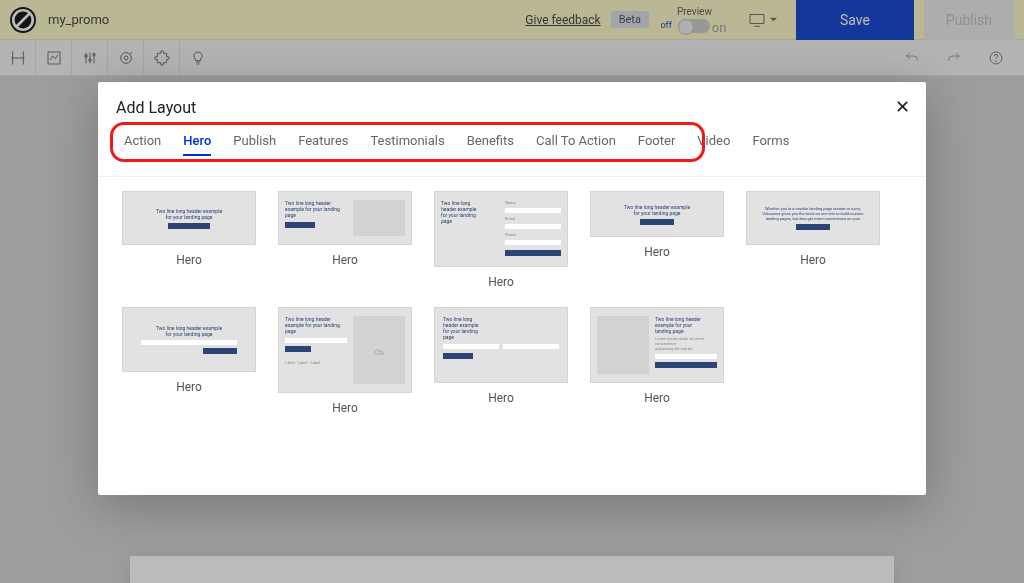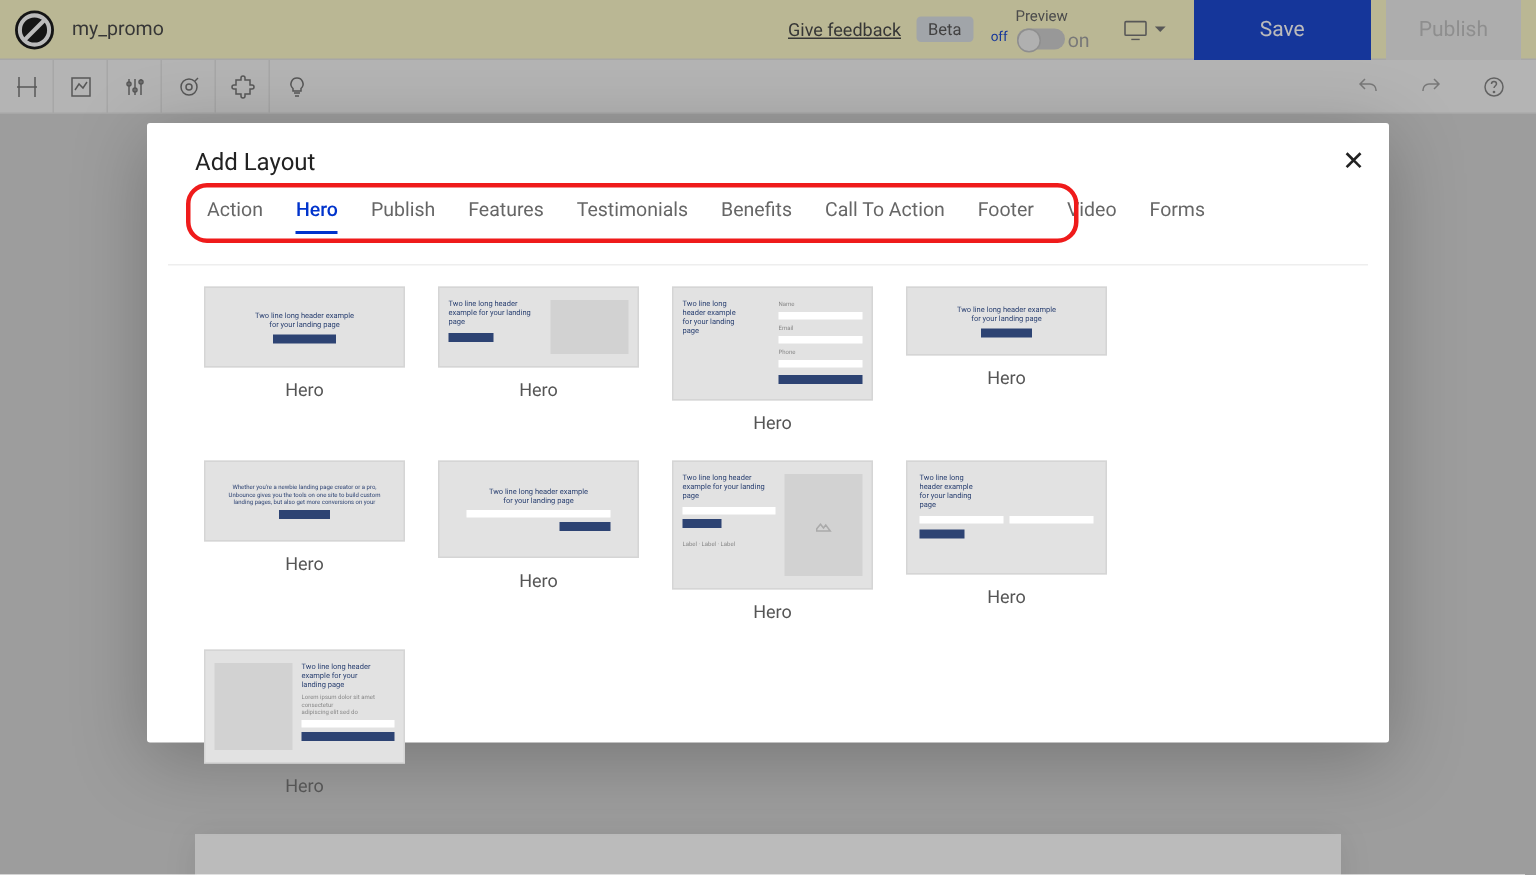--- a/index.html
+++ b/index.html
@@ -18,21 +18,21 @@
     .device-dd{display:flex;align-items:center;gap:3px;padding:4px 8px}
     .save-btn{background:#0033cc;color:#fff;border:none;padding:0 44px;height:40px;font-size:14px;cursor:pointer}
     .publish-btn{background:#eaeaea;color:#bbb;border:none;padding:0 22px;height:40px;font-size:14px}
     .toolbar{height:36px;background:#f5f5f5;display:flex;align-items:center;border-bottom:1px solid #e0e0e0}
     .tool-icon{width:36px;height:36px;display:flex;align-items:center;justify-content:center;border-right:1px solid #e0e0e0;color:#666}
     .tool-icon svg{width:16px;height:16px}
     .toolbar-right{margin-left:auto;display:flex;align-items:center;gap:6px;padding-right:10px}
     .canvas-bg{position:absolute;top:76px;left:0;right:0;bottom:0;background:#d1d1d1}
     .canvas-card{position:absolute;left:130px;top:480px;right:130px;height:300px;background:#fff;box-shadow:0 2px 20px rgba(0,0,0,.1);padding:30px 90px;display:flex}
     .overlay{position:absolute;inset:0;background:rgba(60,60,60,0.35)}
-    .modal{position:absolute;left:98px;top:82px;width:828px;height:413px;background:#fff;box-shadow:0 10px 50px rgba(0,0,0,.25);border-radius:2px;padding:16px 32px 24px}
+    .modal{position:absolute;left:98px;top:82px;width:828px;height:413px;background:#fff;box-shadow:0 10px 50px rgba(0,0,0,.25);border-radius:2px;padding:16px 18px 24px}
     .modal-title{font-size:16px;color:#222;font-weight:400}
     .close-btn{position:absolute;top:14px;right:16px;font-size:18px;color:#222;cursor:pointer;background:none;border:none}
     .tab-wrap{position:relative;margin-top:12px;padding-bottom:8px}
     .tabs{display:flex;gap:22px;padding:4px 8px 6px}
     .tab{font-size:13px;color:#666;cursor:pointer;padding-bottom:6px}
     .tab.active{color:#0033cc;border-bottom:2px solid #0033cc;font-weight:500}
     .red-ring{position:absolute;left:-6px;top:-7px;width:595px;height:40px;border:3px solid #ef1b1b;border-radius:14px;pointer-events:none}
     .divider{height:1px;background:#eee;margin:6px -18px 14px}
     .grid{display:flex;flex-wrap:wrap;gap:18px 22px;padding:0 6px}
     .item{width:134px;display:flex;flex-direction:column;align-items:center;cursor:pointer}

